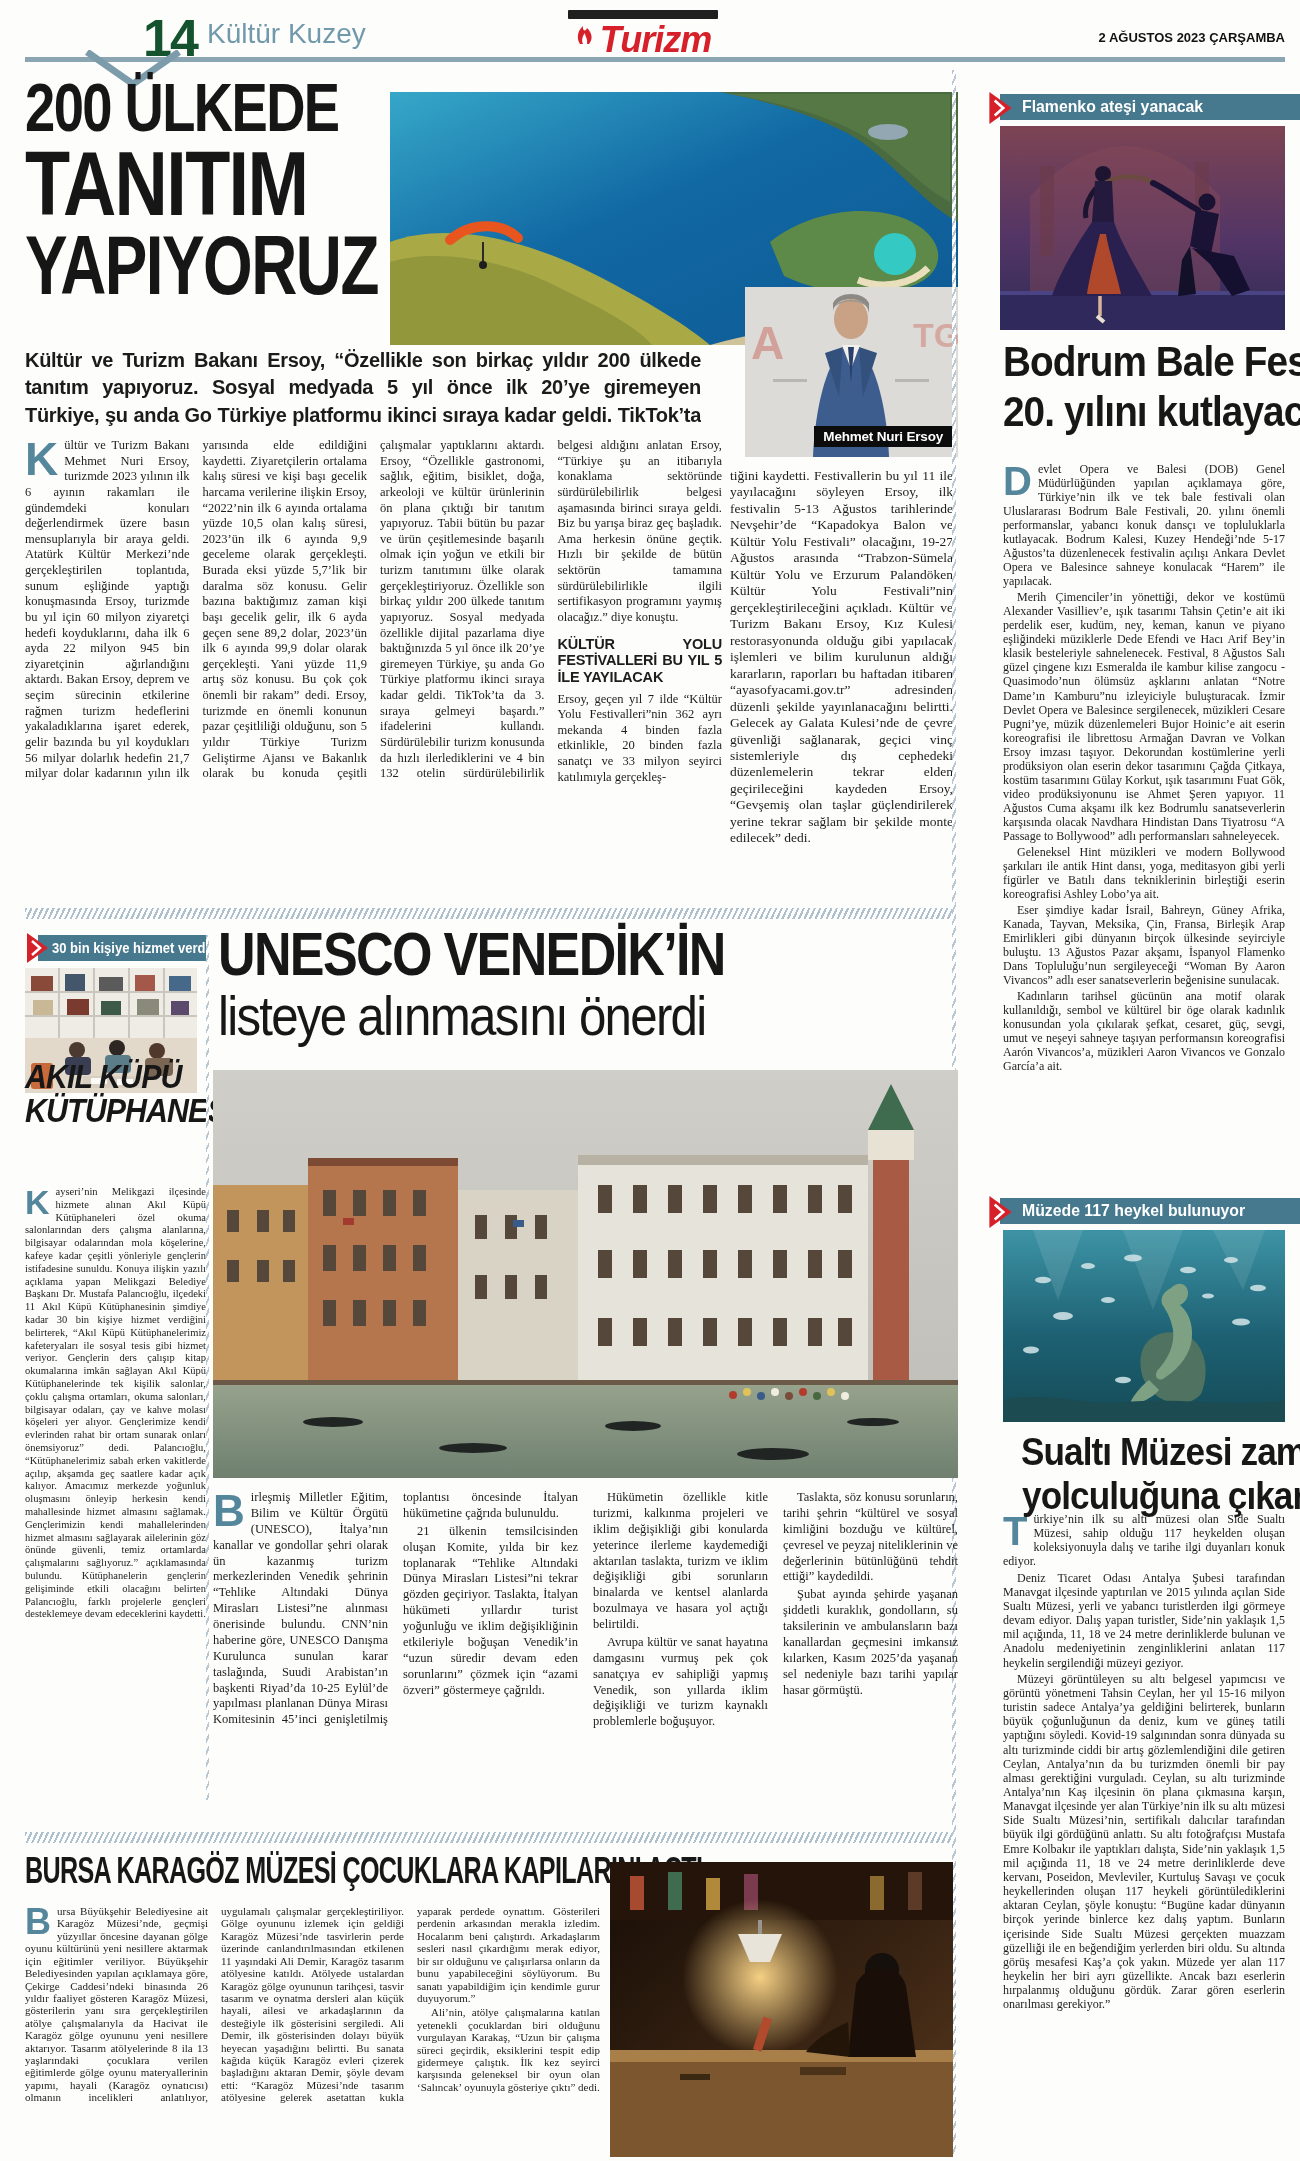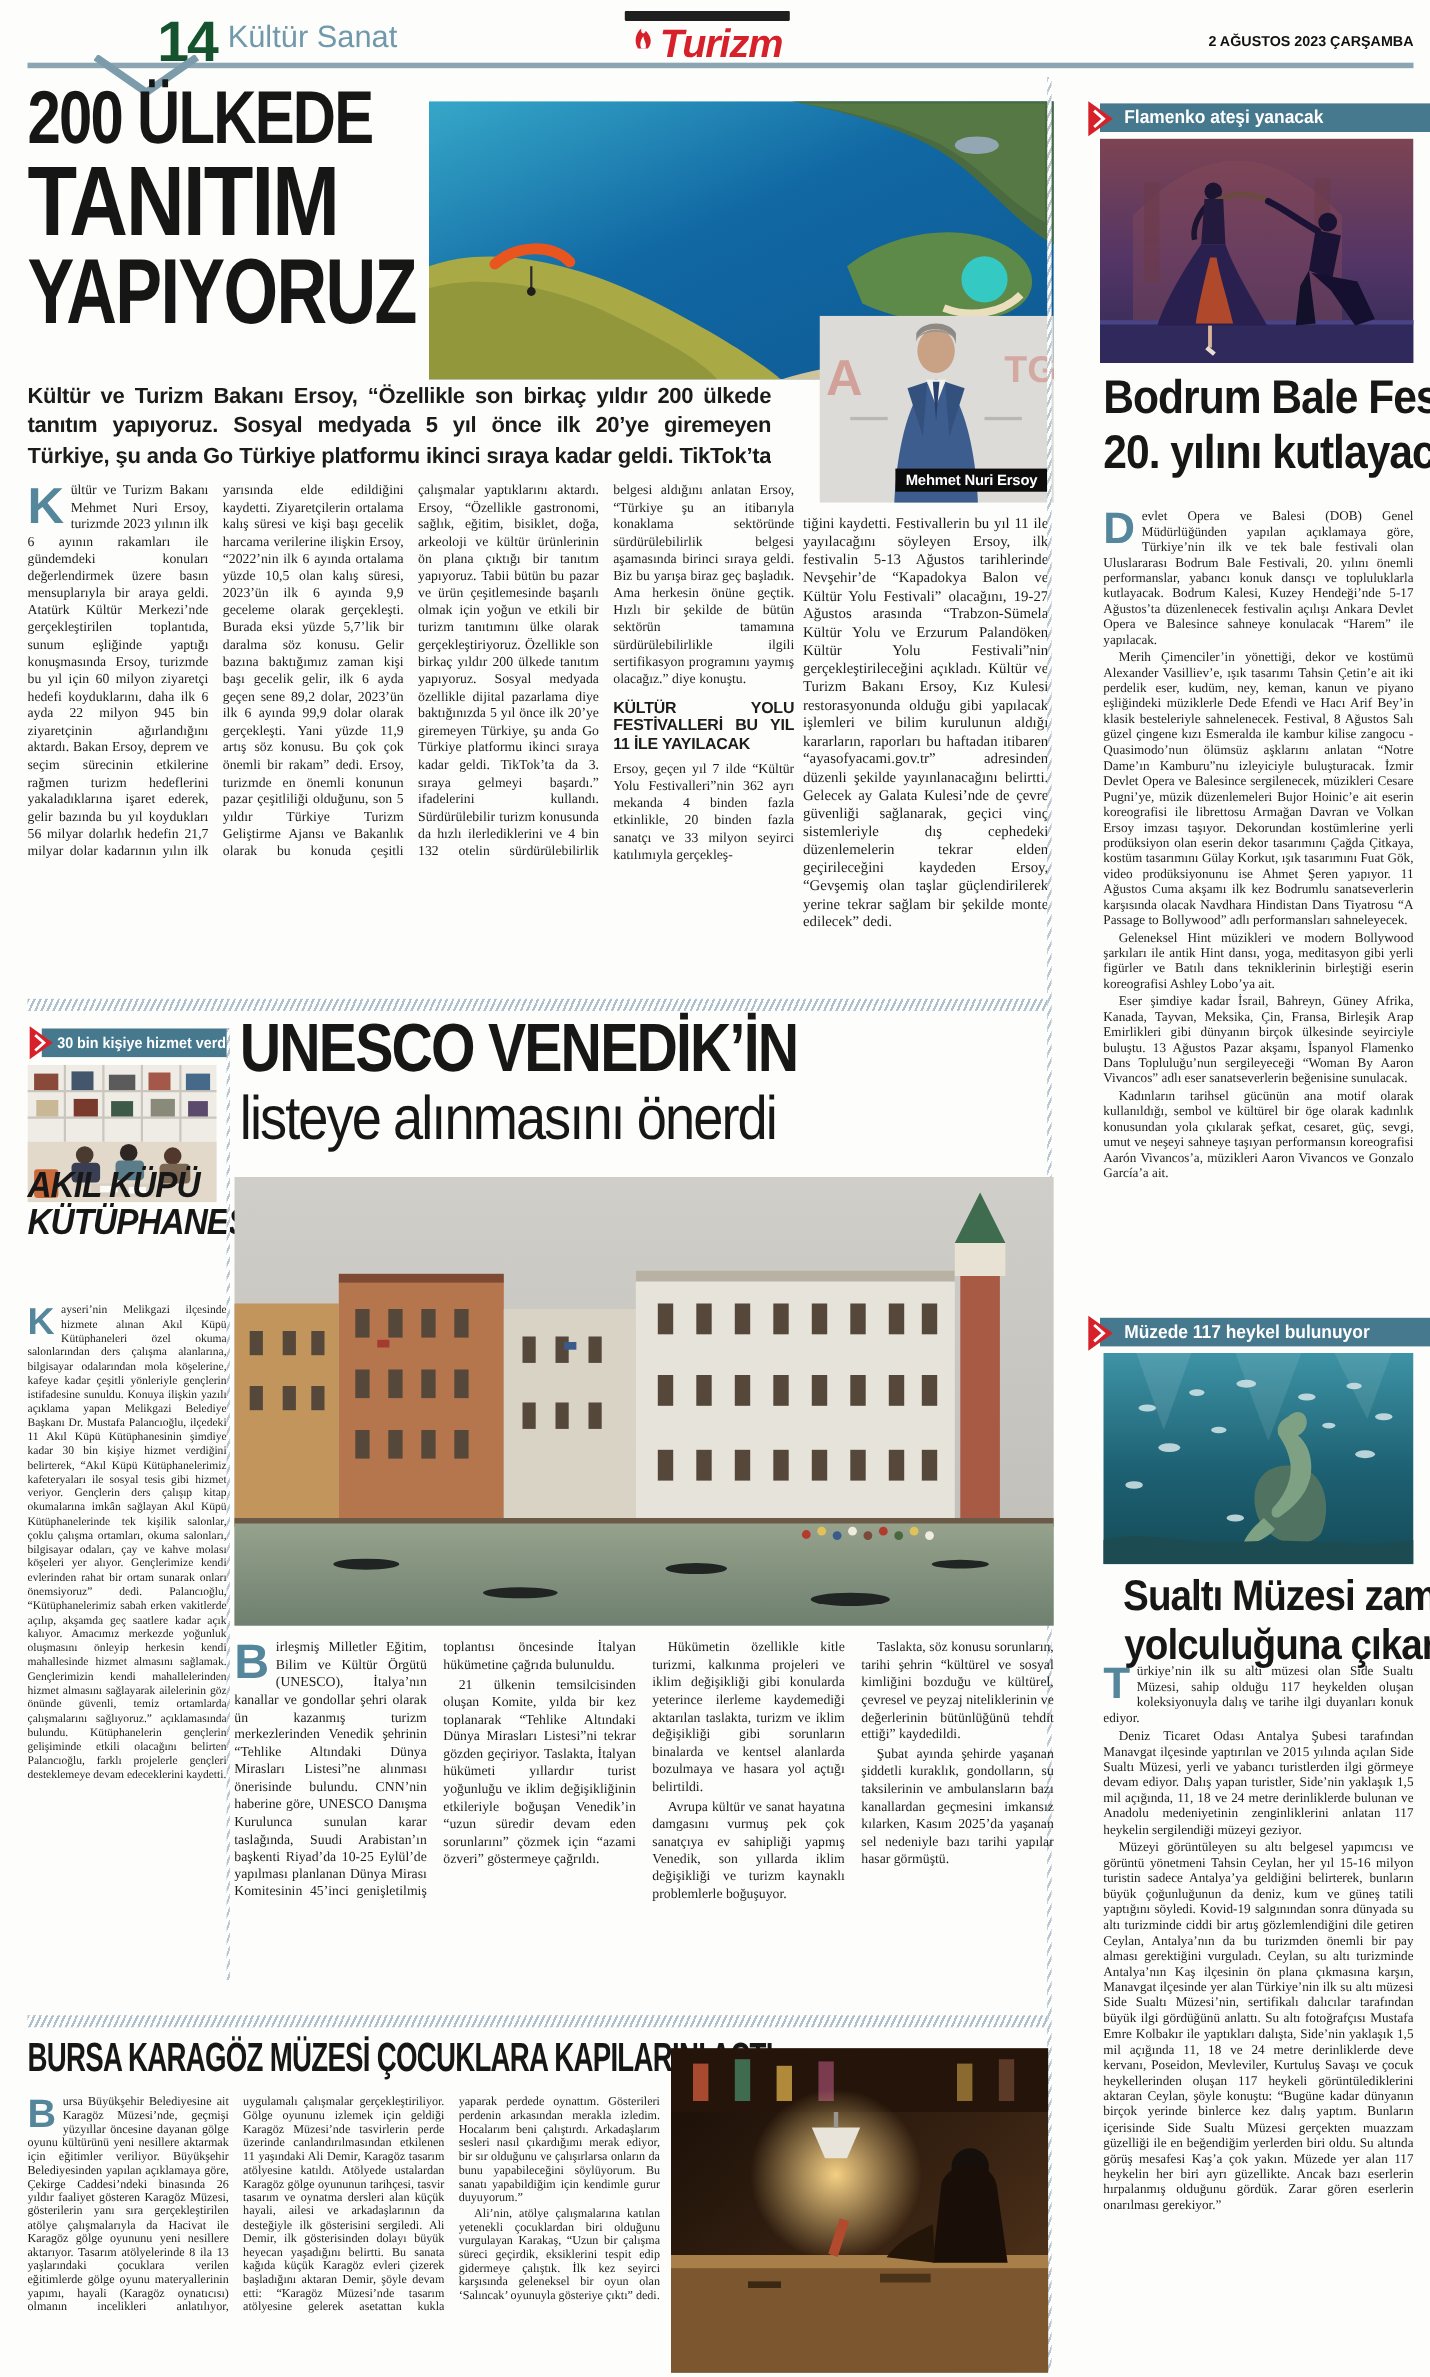--- a/index.html
+++ b/index.html
@@ -43,21 +43,21 @@
            font-weight:bold;font-size:13.5px;padding:3px 9px;letter-spacing:-.2px;}
   .photo{display:block;}
   .photo svg{display:block;width:100%;height:100%;}
 </style>
 </head>
 <body>
 
 <div id="page">
 
   <div class="abs pagenum" style="left:143px;top:8px;">14</div>
-  <div class="abs section-title" style="left:207px;top:18px;">Kültür Sanat</div>
+  <div class="abs section-title" style="left:207px;top:18px;">Kültür Kuzey</div>
   <div class="abs logo-box" style="left:560px;top:10px;width:165px;">
     <div class="logo-topbar"></div>
     <div>
       <span style="vertical-align:6px;">
         <svg width="22" height="26" viewBox="0 0 22 26">
             <path d="M6 24 C2 18 4 10 9 6 C8 11 12 12 13 8 C17 12 20 18 15 24 Z" fill="#d6202a"></path>
             <path d="M9 24 C7 20 9 15 11 13 C11 17 14 18 13 24 Z" fill="#fff"></path>
           </svg>
       </span><span class="logo-word">Turizm</span>
     </div>
@@ -118,21 +118,21 @@
       <path d="M97 58 L106 82 L115 58 Z" fill="#f2f0ea"></path>
       <path d="M103 60 L106 96 L109 60 Z" fill="#28406b"></path>
       <path d="M80 66 L98 60 L94 110 Z" fill="#34517e"></path>
       <path d="M132 66 L114 60 L118 110 Z" fill="#34517e"></path>
     </svg>
     <div class="caption" style="right:6px;bottom:10px;">Mehmet Nuri Ersoy</div>
   </div>
 
   <div class="bodytext abs cols4" style="left:25px;top:438px;width:697px;height:442px;font-size:12.5px;line-height:1.25;">
     <p class="first"><span class="dropcap" style="font-size:46px;">K</span><span>ültür ve Turizm Bakanı Mehmet Nuri Ersoy, turizmde 2023 yılının ilk 6 ayının rakamları ile gündemdeki konuları değerlendirmek üzere basın mensuplarıyla bir araya geldi. Atatürk Kültür Merkezi’nde gerçekleştirilen toplantıda, sunum eşliğinde yaptığı konuşmasında Ersoy, turizmde bu yıl için 60 milyon ziyaretçi hedefi koyduklarını, daha ilk 6 ayda 22 milyon 945 bin ziyaretçinin ağırlandığını aktardı. Bakan Ersoy, deprem ve seçim sürecinin etkilerine rağmen turizm hedeflerini yakaladıklarına işaret ederek, gelir bazında bu yıl koydukları 56 milyar dolarlık hedefin 21,7 milyar dolar kadarının yılın ilk yarısında elde edildiğini kaydetti. Ziyaretçilerin ortalama kalış süresi ve kişi başı gecelik harcama verilerine ilişkin Ersoy, “2022’nin ilk 6 ayında ortalama yüzde 10,5 olan kalış süresi, 2023’ün ilk 6 ayında 9,9 geceleme olarak gerçekleşti. Burada eksi yüzde 5,7’lik bir daralma söz konusu. Gelir bazına baktığımız zaman kişi başı gecelik gelir, ilk 6 ayda geçen sene 89,2 dolar, 2023’ün ilk 6 ayında 99,9 dolar olarak gerçekleşti. Yani yüzde 11,9 artış söz konusu. Bu çok çok önemli bir rakam” dedi. Ersoy, turizmde en önemli konunun pazar çeşitliliği olduğunu, son 5 yıldır Türkiye Turizm Geliştirme Ajansı ve Bakanlık olarak bu konuda çeşitli çalışmalar yaptıklarını aktardı. Ersoy, “Özellikle gastronomi, sağlık, eğitim, bisiklet, doğa, arkeoloji ve kültür ürünlerinin ön plana çıktığı bir tanıtım yapıyoruz. Tabii bütün bu pazar ve ürün çeşitlemesinde başarılı olmak için yoğun ve etkili bir turizm tanıtımını ülke olarak gerçekleştiriyoruz. Özellikle son birkaç yıldır 200 ülkede tanıtım yapıyoruz. Sosyal medyada özellikle dijital pazarlama diye baktığınızda 5 yıl önce ilk 20’ye giremeyen Türkiye, şu anda Go Türkiye platformu ikinci sıraya kadar geldi. TikTok’ta da 3. sıraya gelmeyi başardı.” ifadelerini kullandı. Sürdürülebilir turizm konusunda da hızlı ilerlediklerini ve 4 bin 132 otelin sürdürülebilirlik belgesi aldığını anlatan Ersoy, “Türkiye şu an itibarıyla konaklama sektöründe sürdürülebilirlik belgesi aşamasında birinci sıraya geldi. Biz bu yarışa biraz geç başladık. Ama herkesin önüne geçtik. Hızlı bir şekilde de bütün sektörün tamamına sürdürülebilirlikle ilgili sertifikasyon programını yaymış olacağız.” diye konuştu.</span></p>
-    <h4 class="subhead">KÜLTÜR YOLU FESTİVALLERİ BU YIL 11 İLE YAYILACAK</h4>
+    <h4 class="subhead">KÜLTÜR YOLU FESTİVALLERİ BU YIL 5 İLE YAYILACAK</h4>
     <p class="first">Ersoy, geçen yıl 7 ilde “Kültür Yolu Festivalleri”nin 362 ayrı mekanda 4 binden fazla etkinlikle, 20 binden fazla sanatçı ve 33 milyon seyirci katılımıyla gerçekleş-</p>
   </div>
 
   <div class="bodytext abs" style="left:730px;top:468px;width:223px;height:412px;font-size:13.5px;line-height:1.22;">
     <p class="first">tiğini kaydetti. Festivallerin bu yıl 11 ile yayılacağını söyleyen Ersoy, ilk festivalin 5-13 Ağustos tarihlerinde Nevşehir’de “Kapadokya Balon ve Kültür Yolu Festivali” olacağını, 19-27 Ağustos arasında “Trabzon-Sümela Kültür Yolu ve Erzurum Palandöken Kültür Yolu Festivali”nin gerçekleştirileceğini açıkladı. Kültür ve Turizm Bakanı Ersoy, Kız Kulesi restorasyonunda olduğu gibi yapılacak işlemleri ve bilim kurulunun aldığı kararların, raporları bu haftadan itibaren “ayasofyacami.gov.tr” adresinden düzenli şekilde yayınlanacağını belirtti. Gelecek ay Galata Kulesi’nde de çevre güvenliği sağlanarak, geçici vinç sistemleriyle dış cephedeki düzenlemelerin tekrar elden geçirileceğini kaydeden Ersoy, “Gevşemiş olan taşlar güçlendirilerek yerine tekrar sağlam bir şekilde monte edilecek” dedi.</p>
   </div>
 
   <div class="abs hatch-v" style="left:952px;top:70px;height:2085px;"></div>
 
   <div class="abs hatch-h" style="left:25px;top:908px;width:927px;"></div>

